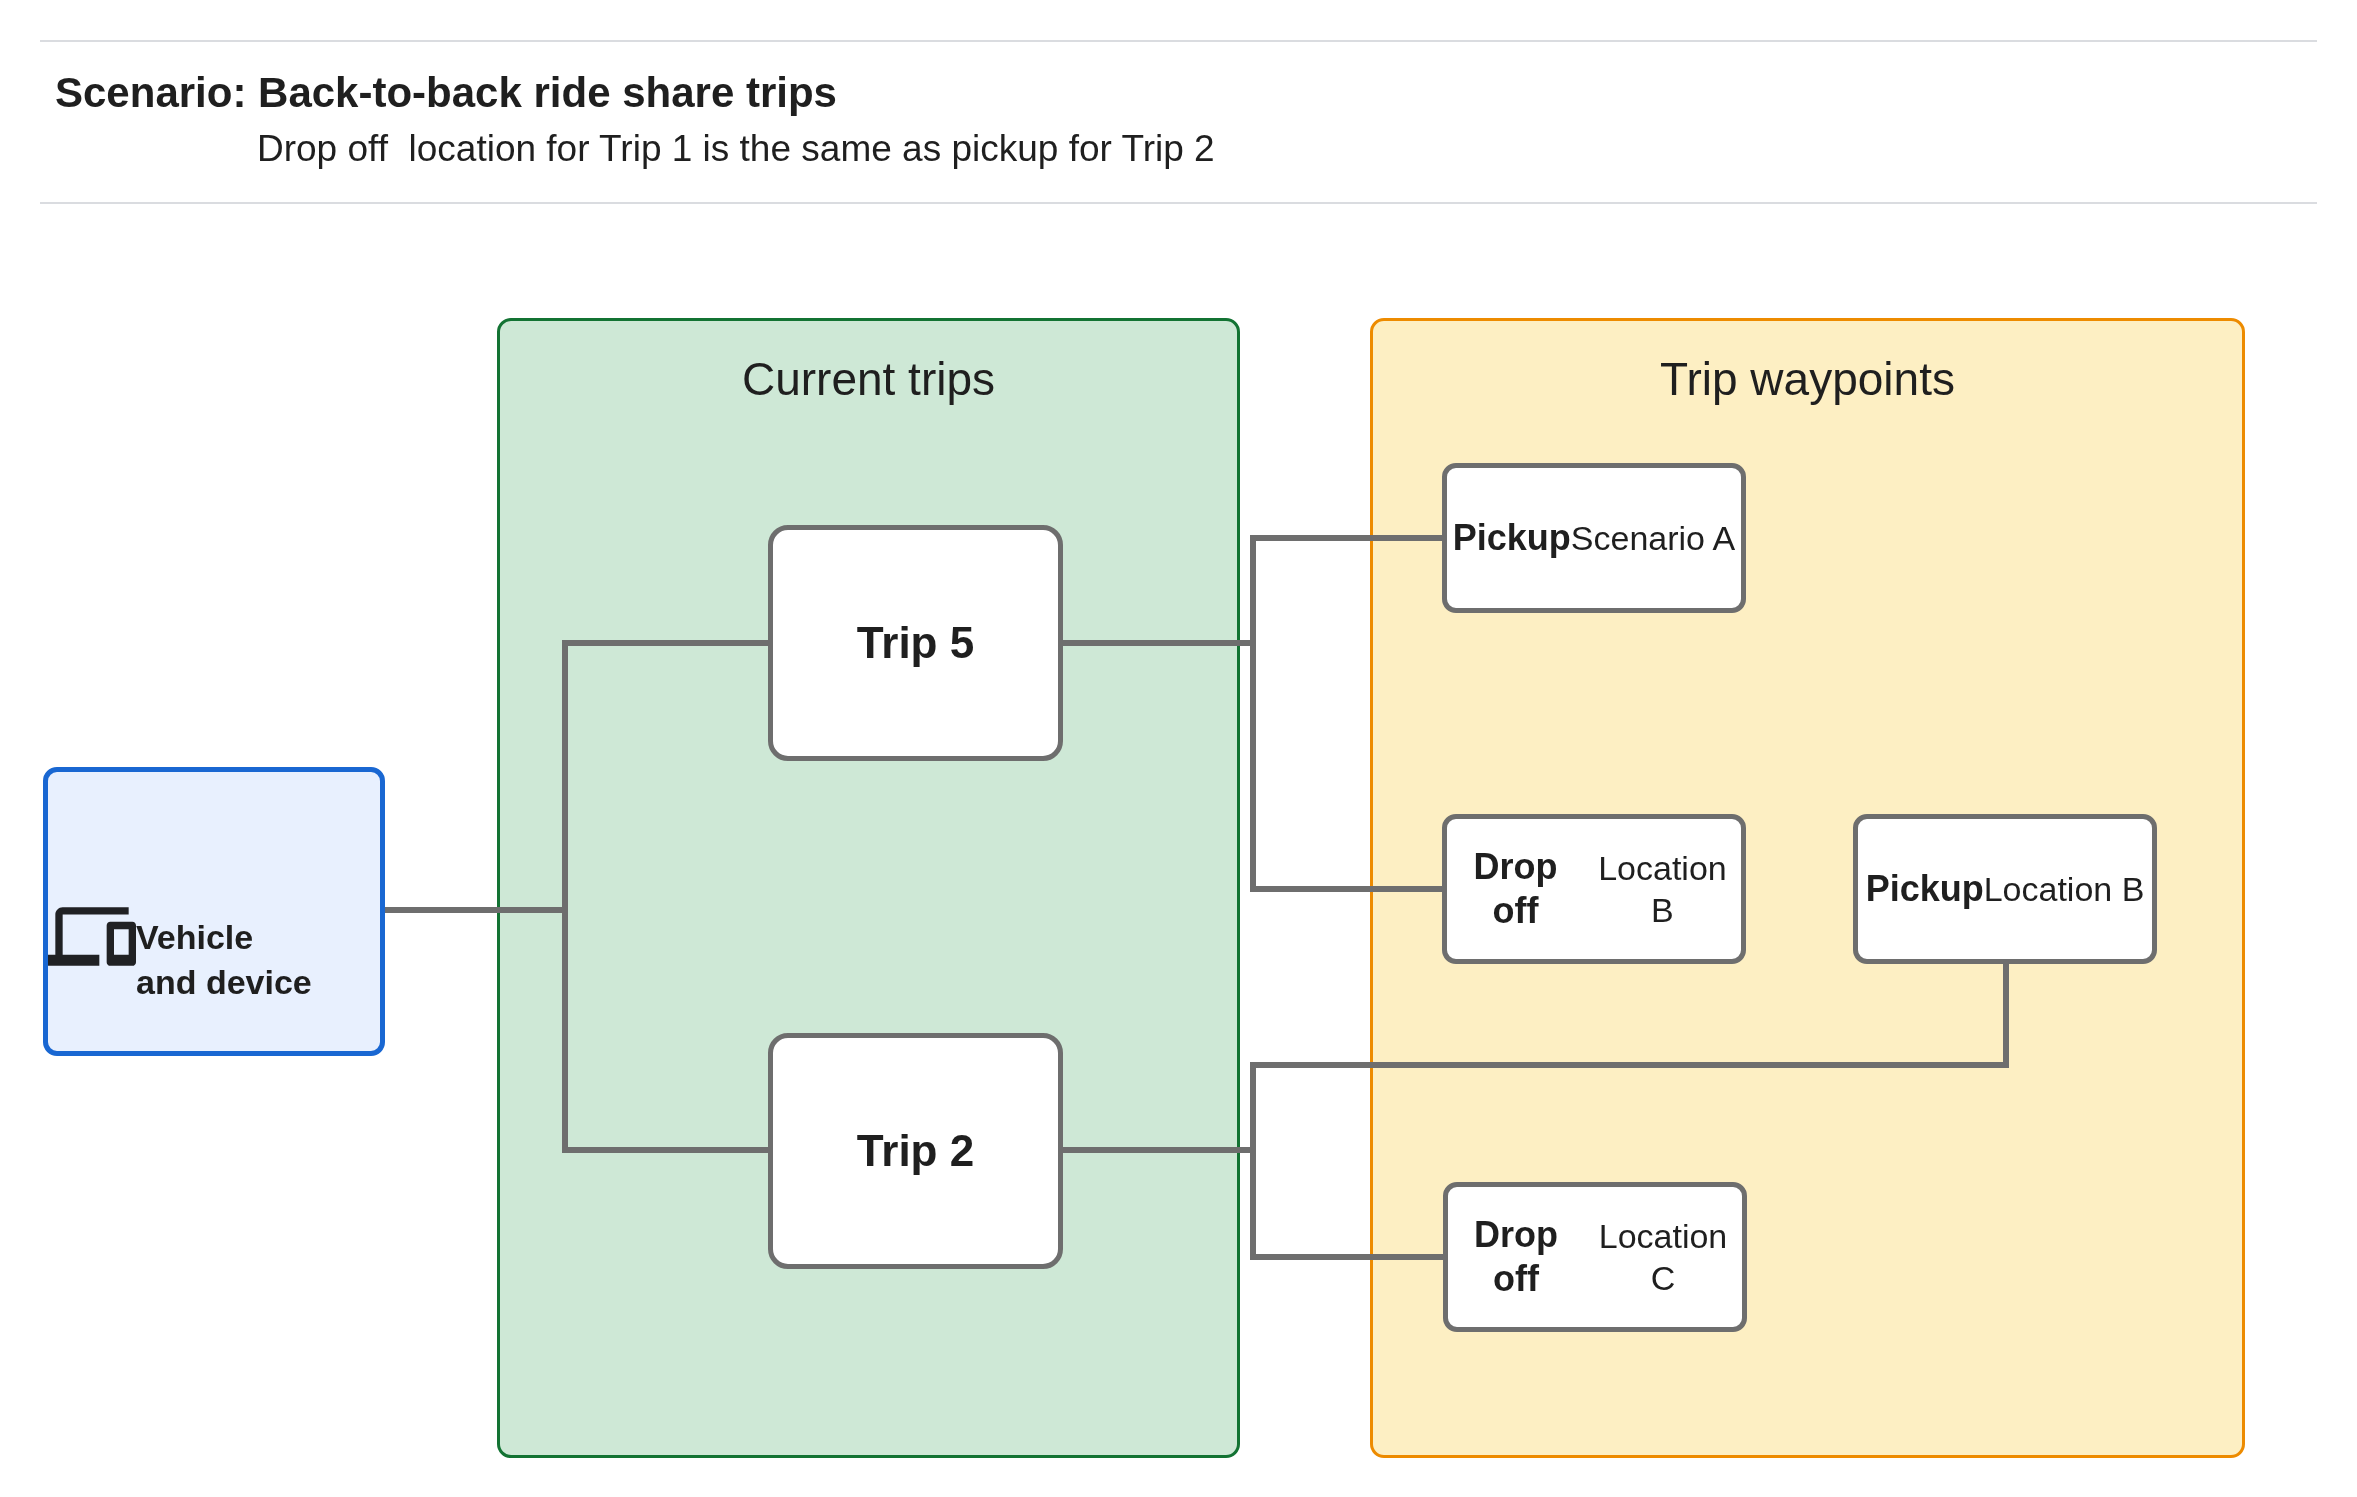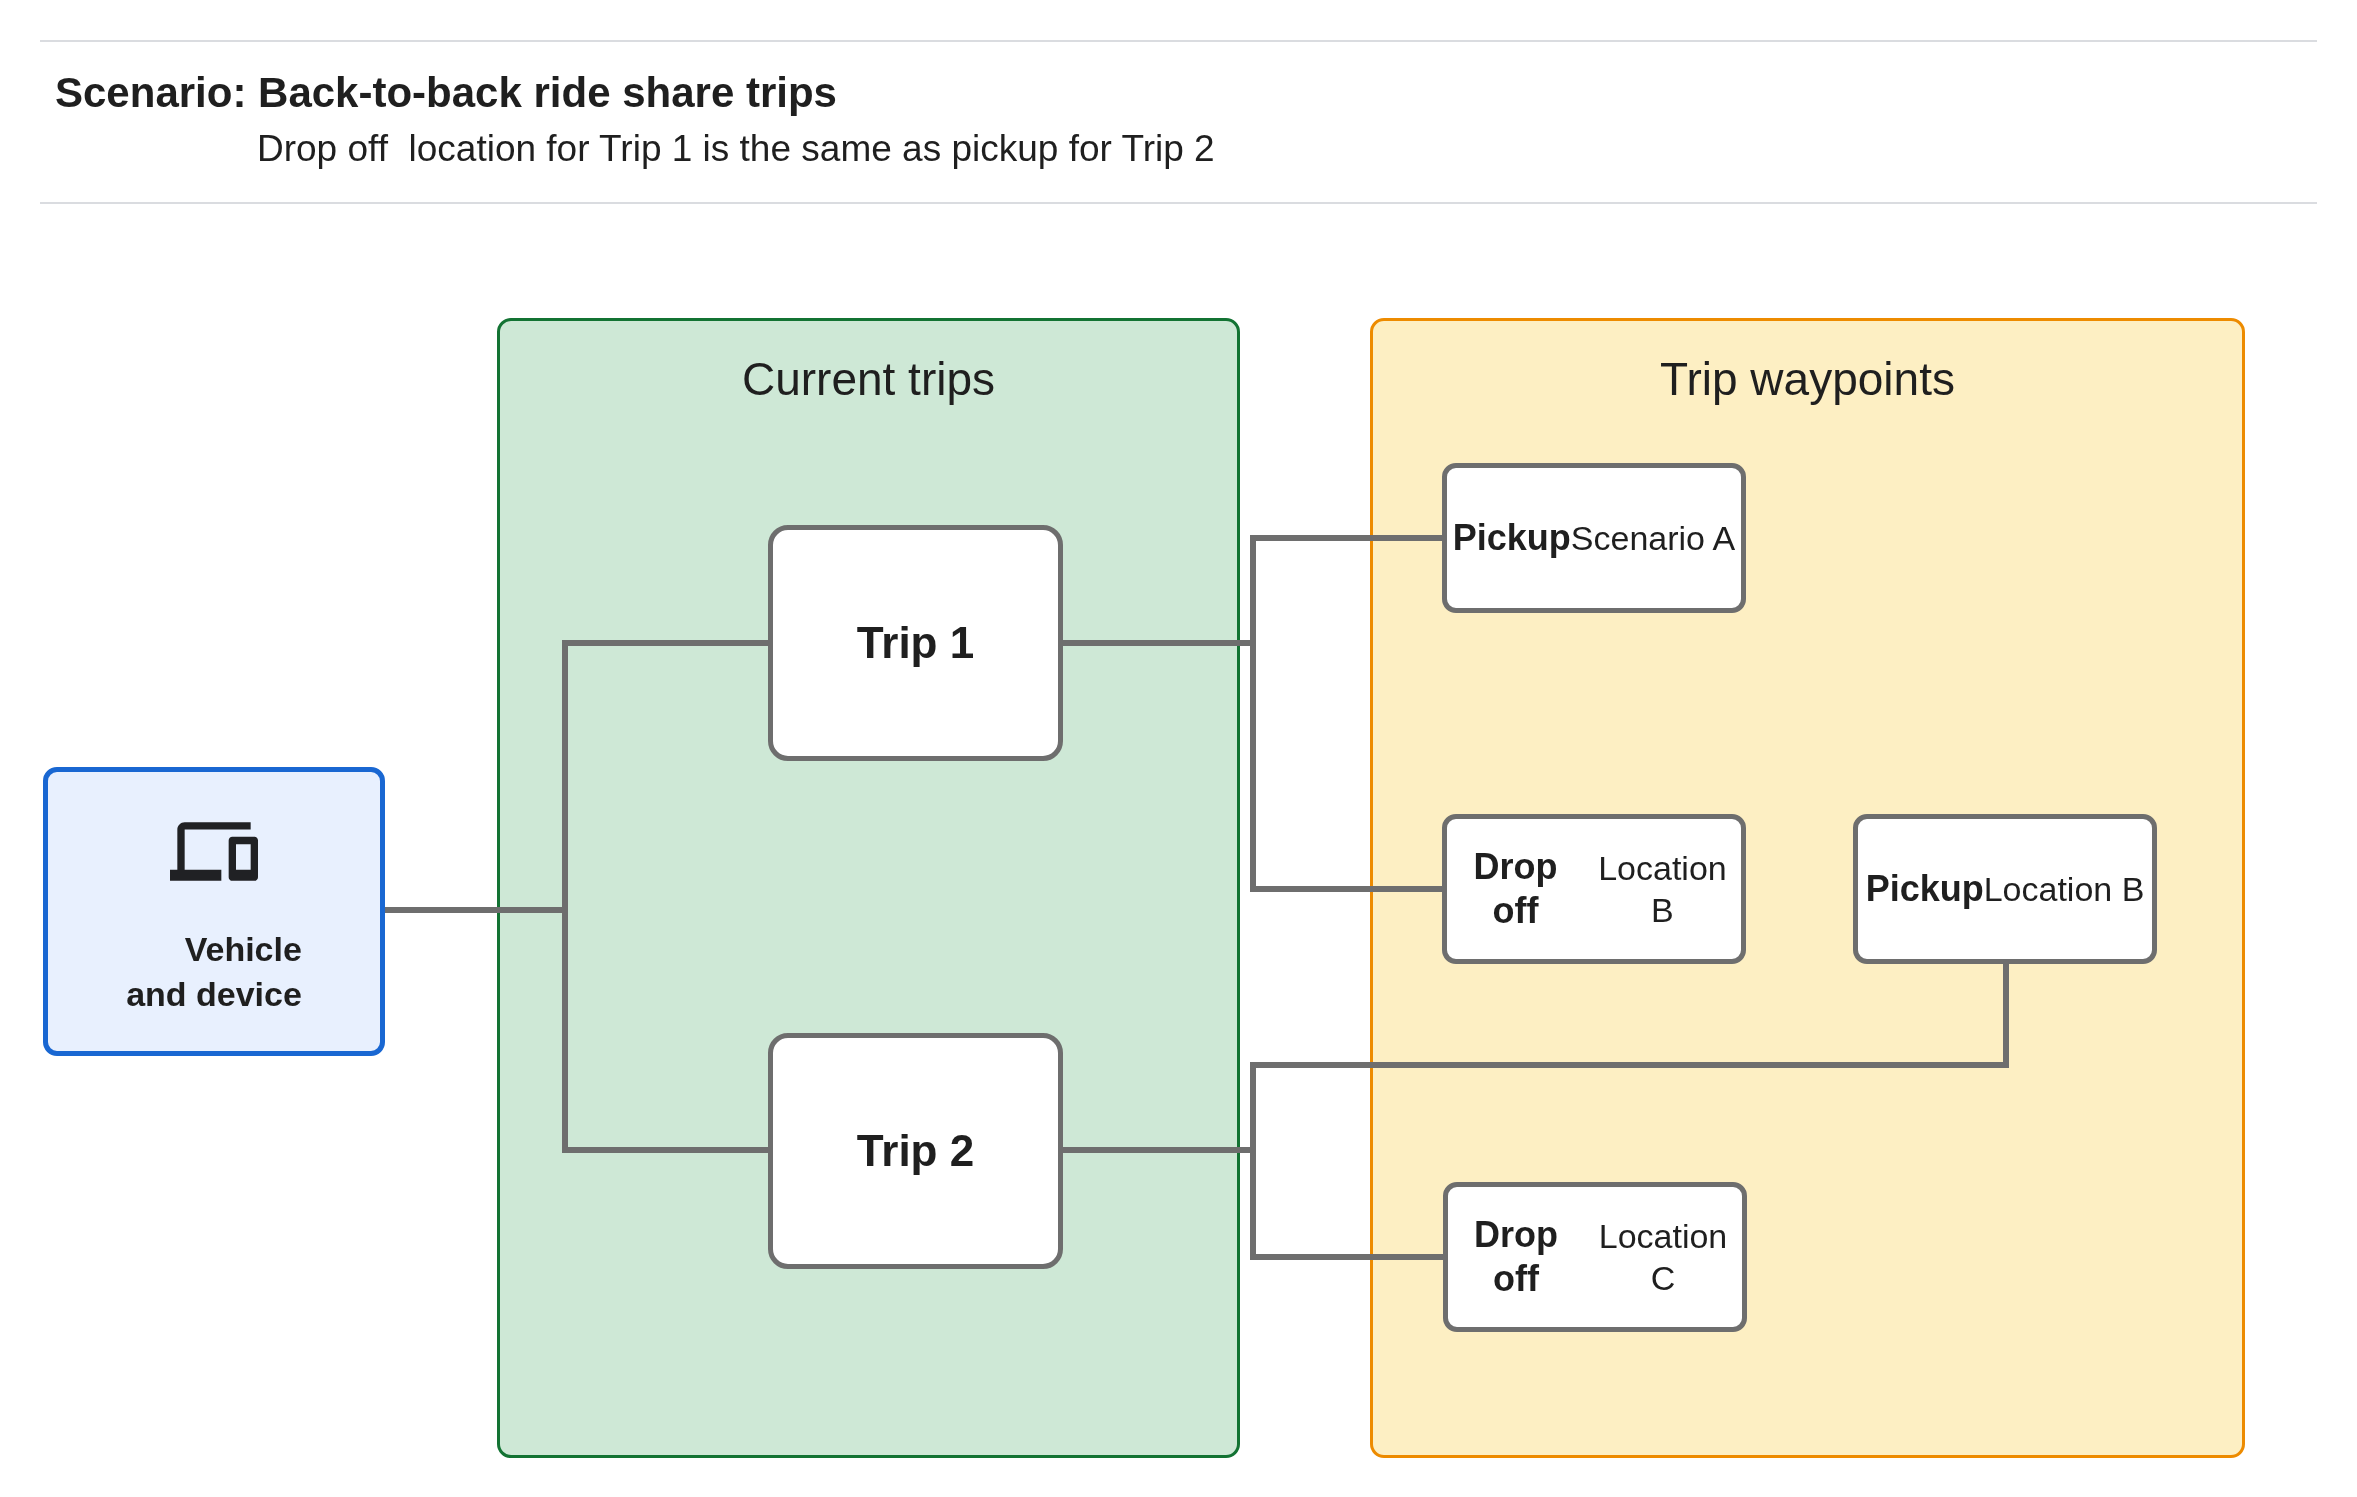--- a/index.html
+++ b/index.html
@@ -125,25 +125,24 @@
   }
   .vehicle-node{
     position:absolute;
     left:43px; top:767px;
     width:342px;
     height:289px;
     background:var(--c-blue-fill);
     border:5px solid var(--c-blue-border);
     border-radius:14px;
     display:flex;
-    flex-direction:column;
     align-items:center;
     padding-top:50px;
     z-index:3;
-    text-align:right;
+    text-align:left;
   }
   .vehicle-node svg{display:block;fill:#202124;}
   .vehicle-label{
     margin-top:46px;
     font-size:34px;
     font-weight:bold;
     line-height:45px;
   }
 </style>
 </head>
@@ -185,21 +184,21 @@
         <path d="M4 6h18V4H4c-1.1 0-2 .9-2 2v11H0v3h14v-3H4V6zm19 2h-6c-.55 0-1 .45-1 1v10c0 .55.45 1 1 1h6c.55 0 1-.45 1-1V9c0-.55-.45-1-1-1zm-1 9h-4v-7h4v7z"></path>
       </svg>
     </span>
     <div class="vehicle-label">
       <div>Vehicle</div>
       <div>and device</div>
     </div>
   </div>
 
   <div class="node trip-node" style="top:525px;">
-    <div class="trip-label">Trip 1</div>
+    <div class="trip-label">Trip 5</div>
   </div>
   <div class="node trip-node" style="top:1033px;">
     <div class="trip-label">Trip 2</div>
   </div>
 
   <div class="node wp-node" style="left:1442px;top:463px;">
     <div class="wp-title">Pickup</div>
     <div class="wp-subtitle">Scenario A</div>
   </div>
   <div class="node wp-node" style="left:1442px;top:814px;">

